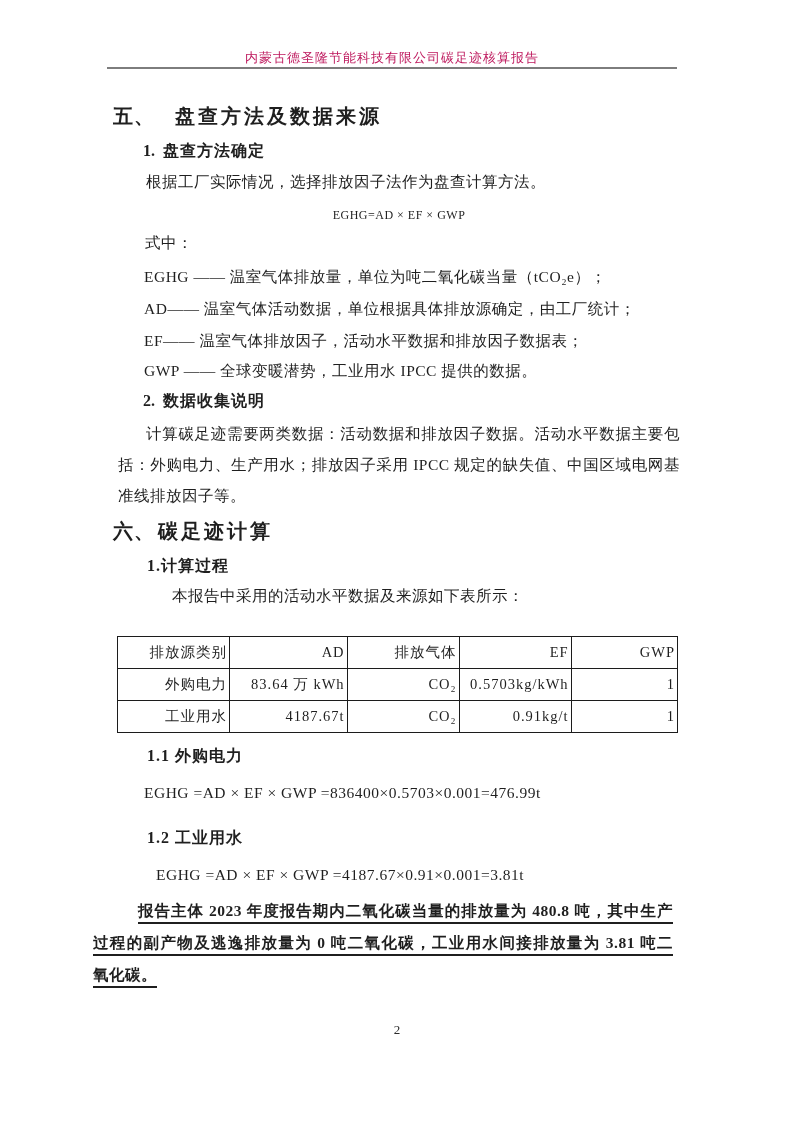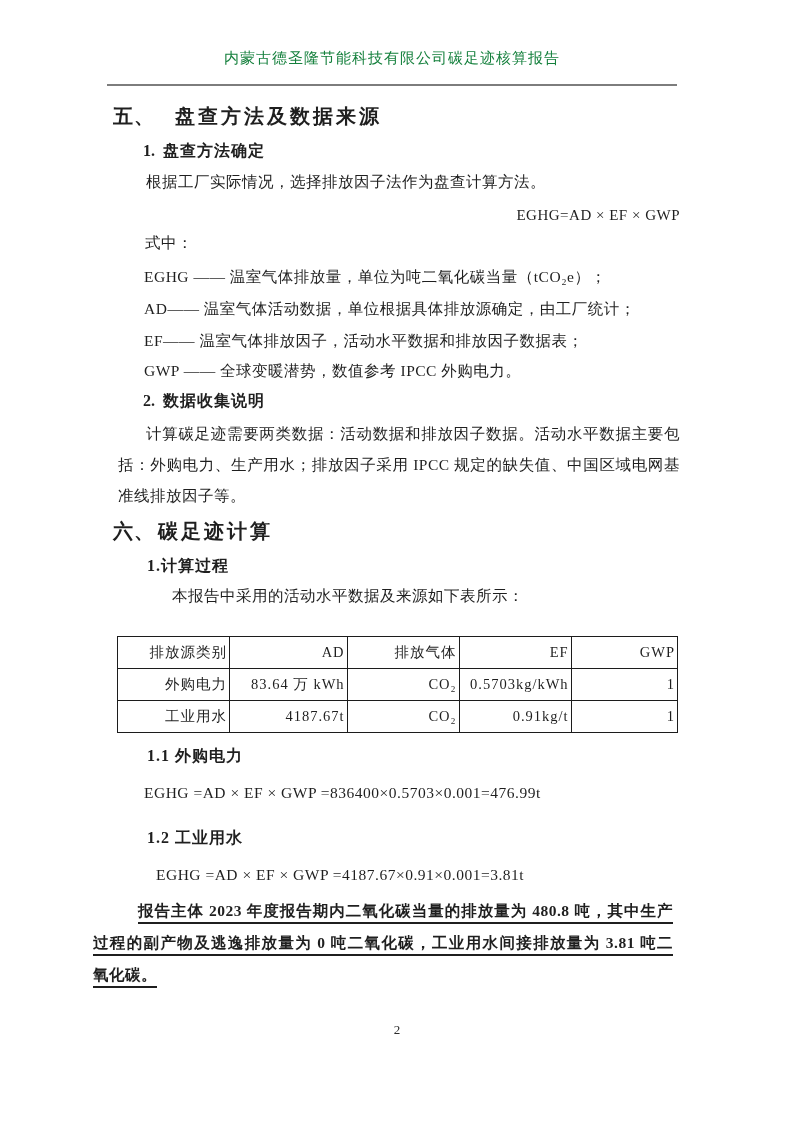--- a/index.html
+++ b/index.html
@@ -11,39 +11,39 @@
     font-family:"Liberation Serif","DejaVu Serif",serif;
     color:#1f1f1f;
     overflow:hidden;
   }
   .abs { position:absolute; }
 
   
   .doc-header {
     top:50px; left:107px; width:570px;
     text-align:center;
-    font-size:15px; line-height:16px;
+    font-size:13px; line-height:16px;
     letter-spacing:1px;
-    color:#15803d;
-    padding-bottom:18px;
+    color:#be185d;
+    padding-bottom:1px;
     border-bottom:2px solid #7d7d7d;
   }
 
   
   .h1 { font-size:20px; font-weight:bold; line-height:24px; letter-spacing:3px; white-space:nowrap; }
   .h1 .num { letter-spacing:1px; }
   .gap-lg { margin-left:20px; }
   .gap-sm { margin-left:3px; }
   .h2 { font-size:16px; font-weight:bold; line-height:20px; letter-spacing:1px; white-space:nowrap; }
   .h2 .lbl { margin-right:8px; letter-spacing:0; }
 
   
   .body-line { font-size:15.5px; line-height:20px; letter-spacing:0.5px; white-space:nowrap; }
   .wrapline { white-space:normal; text-align:justify; text-align-last:justify; overflow:hidden; height:20px; }
-  .formula { font-size:15px; line-height:20px; letter-spacing:0.5px; text-align:right; }
+  .formula { font-size:12px; line-height:20px; letter-spacing:0.5px; text-align:center; }
 
   
   .caption { font-size:13.5px; line-height:18px; letter-spacing:1px; text-align:center; }
   table.data {
     border-collapse:collapse;
     table-layout:fixed;
     width:561px;
   }
   table.data td, table.data th {
     border:1.5px solid #1c1c1c;
@@ -89,21 +89,21 @@
 
   <div class="abs body-line" style="top:172px; left:146px;">根据工厂实际情况，选择排放因子法作为盘查计算方法。</div>
 
   <div class="abs formula" style="top:205px; left:118px; width:562px;">EGHG=AD × EF × GWP</div>
 
   <div class="abs body-line" style="top:233px; left:145px;">式中：</div>
 
   <div class="abs body-line" style="top:267px; left:144px;">EGHG —— 温室气体排放量，单位为吨二氧化碳当量（tCO₂e）；</div>
   <div class="abs body-line" style="top:299px; left:144px;">AD—— 温室气体活动数据，单位根据具体排放源确定，由工厂统计；</div>
   <div class="abs body-line" style="top:331px; left:144px;">EF—— 温室气体排放因子，活动水平数据和排放因子数据表；</div>
-  <div class="abs body-line" style="top:361px; left:144px;">GWP —— 全球变暖潜势，数值参考 IPCC 外购电力。</div>
+  <div class="abs body-line" style="top:361px; left:144px;">GWP —— 全球变暖潜势，工业用水 IPCC 提供的数据。</div>
 
   <div class="abs h2" style="top:391px; left:143px;">
     <span class="lbl">2.</span><span>数据收集说明</span>
   </div>
 
   <div class="abs body-line wrapline" style="top:424px; left:118px; width:562px; text-indent:28px;">计算碳足迹需要两类数据：活动数据和排放因子数据。活动水平数据主要包</div>
   <div class="abs body-line wrapline" style="top:455px; left:118px; width:562px;">括：外购电力、生产用水；排放因子采用 IPCC 规定的缺失值、中国区域电网基</div>
   <div class="abs body-line" style="top:486px; left:118px;">准线排放因子等。</div>
 
   <div class="abs h1" style="top:519px; left:113px;">

